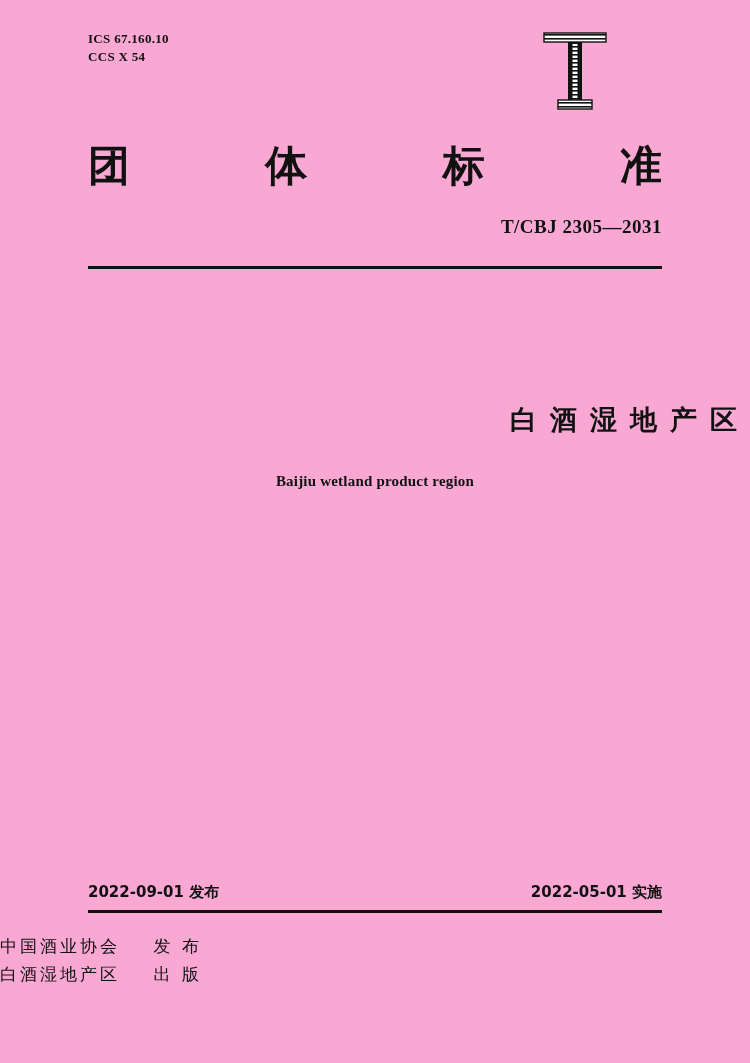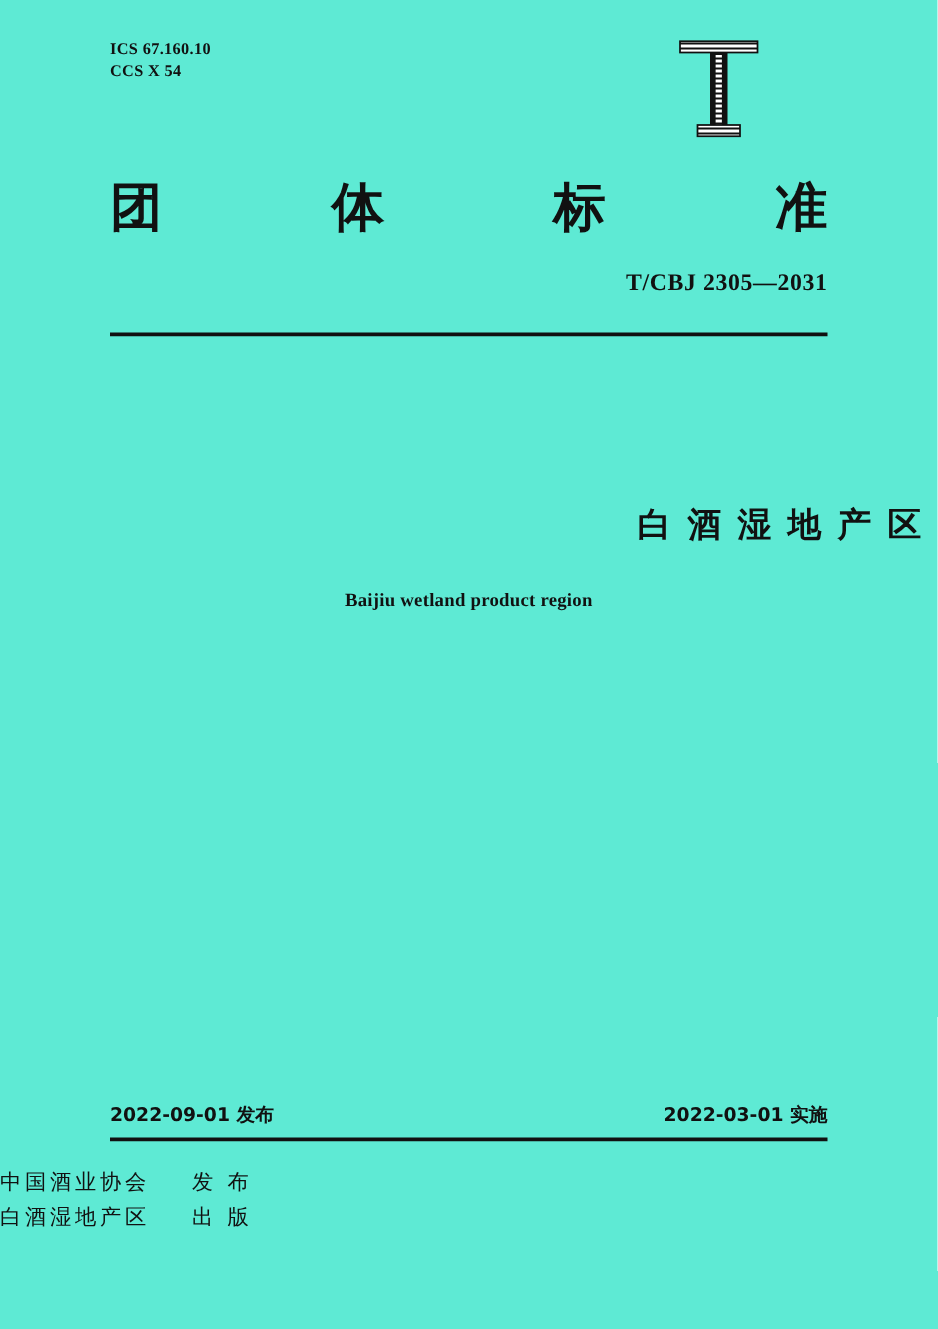--- a/index.html
+++ b/index.html
@@ -15,21 +15,21 @@
     color: #111111;
     overflow: hidden;
   }
 
   .page {
     position: absolute;
     left: 0;
     top: 0;
     width: 750px;
     height: 1063px;
-    background: #5eead4;
+    background: #f9a8d4;
   }
 
   
   .codes {
     position: absolute;
     left: 88px;
     top: 30px;
     line-height: 1.35;
   }
   .codes div {
@@ -198,21 +198,21 @@
 
   <div class="stdnum">T/CBJ 2305—2031</div>
 
   <div class="rule-top"></div>
 
   <div class="doc-title-cn">白酒湿地产区</div>
   <div class="doc-title-en">Baijiu wetland product region</div>
 
   <div class="dates">
     <div class="date-text">2022-09-01 发布</div>
-    <div class="date-text">2022-03-01 实施</div>
+    <div class="date-text">2022-05-01 实施</div>
   </div>
   <div class="rule-bottom"></div>
 
   <div class="publishers">
     <div class="pub-line">中国酒业协会    发 布</div>
     <div class="pub-line">白酒湿地产区    出 版</div>
   </div>
 
 </div>
 

